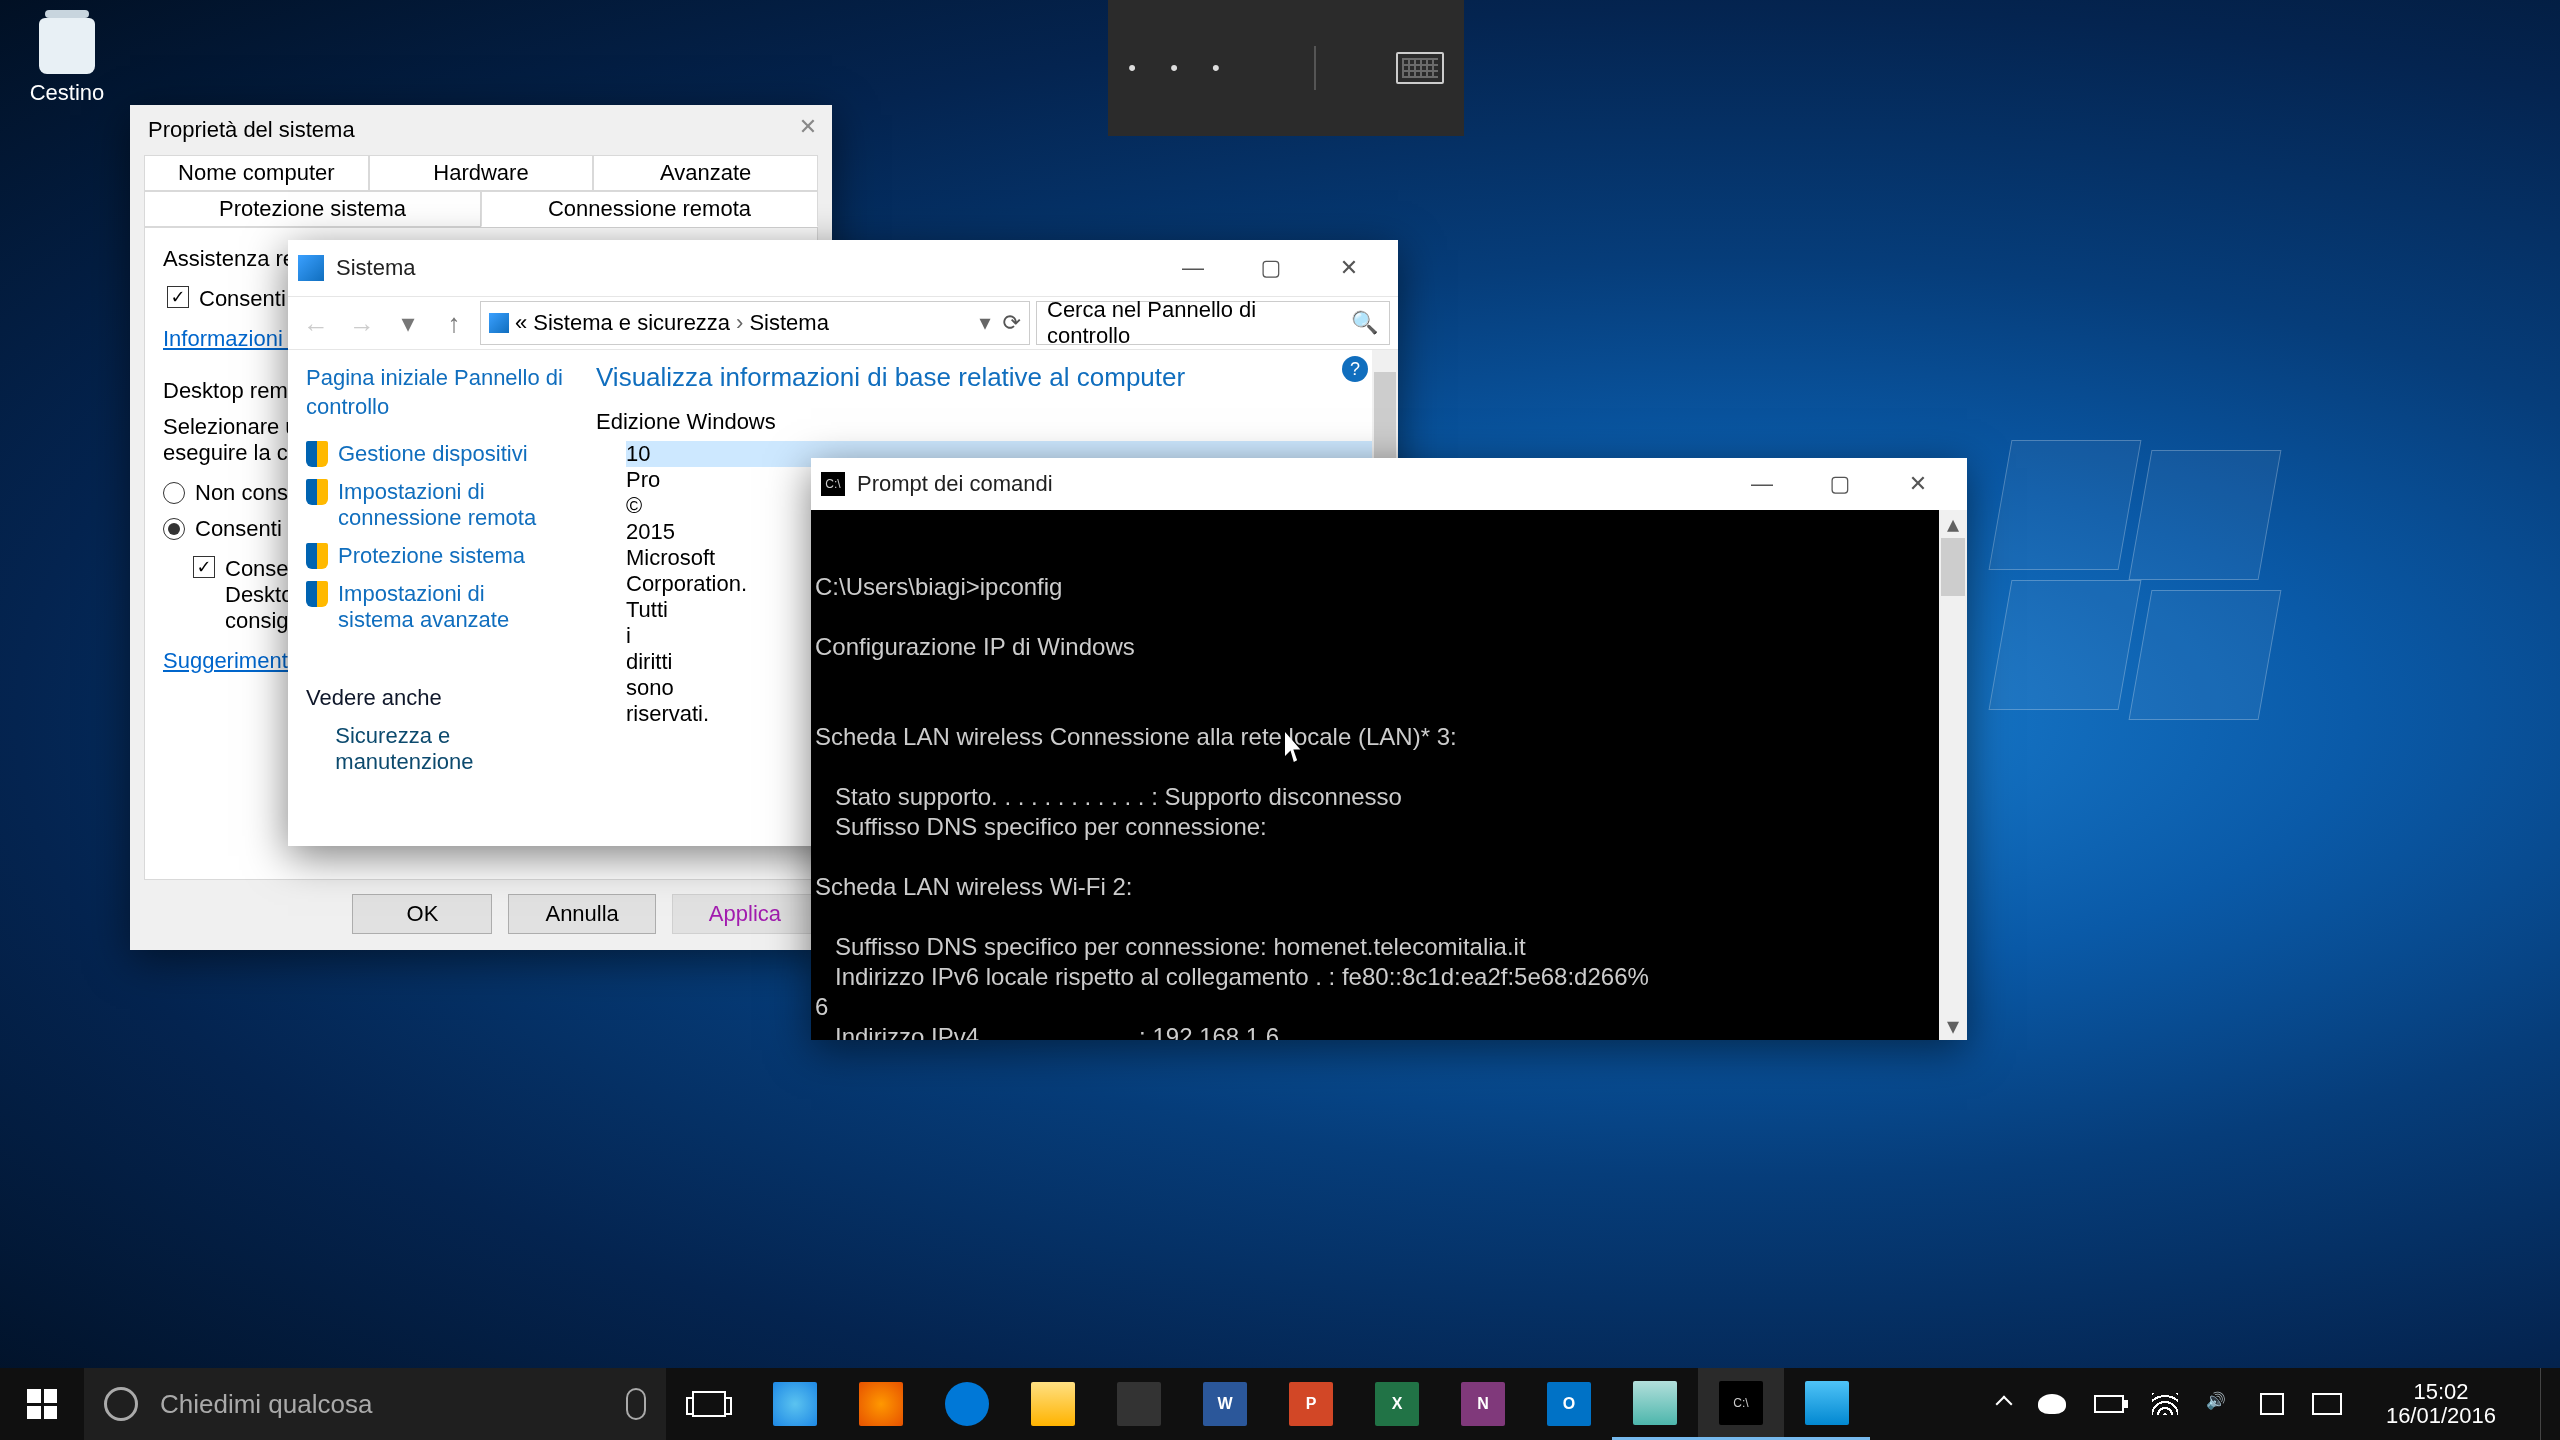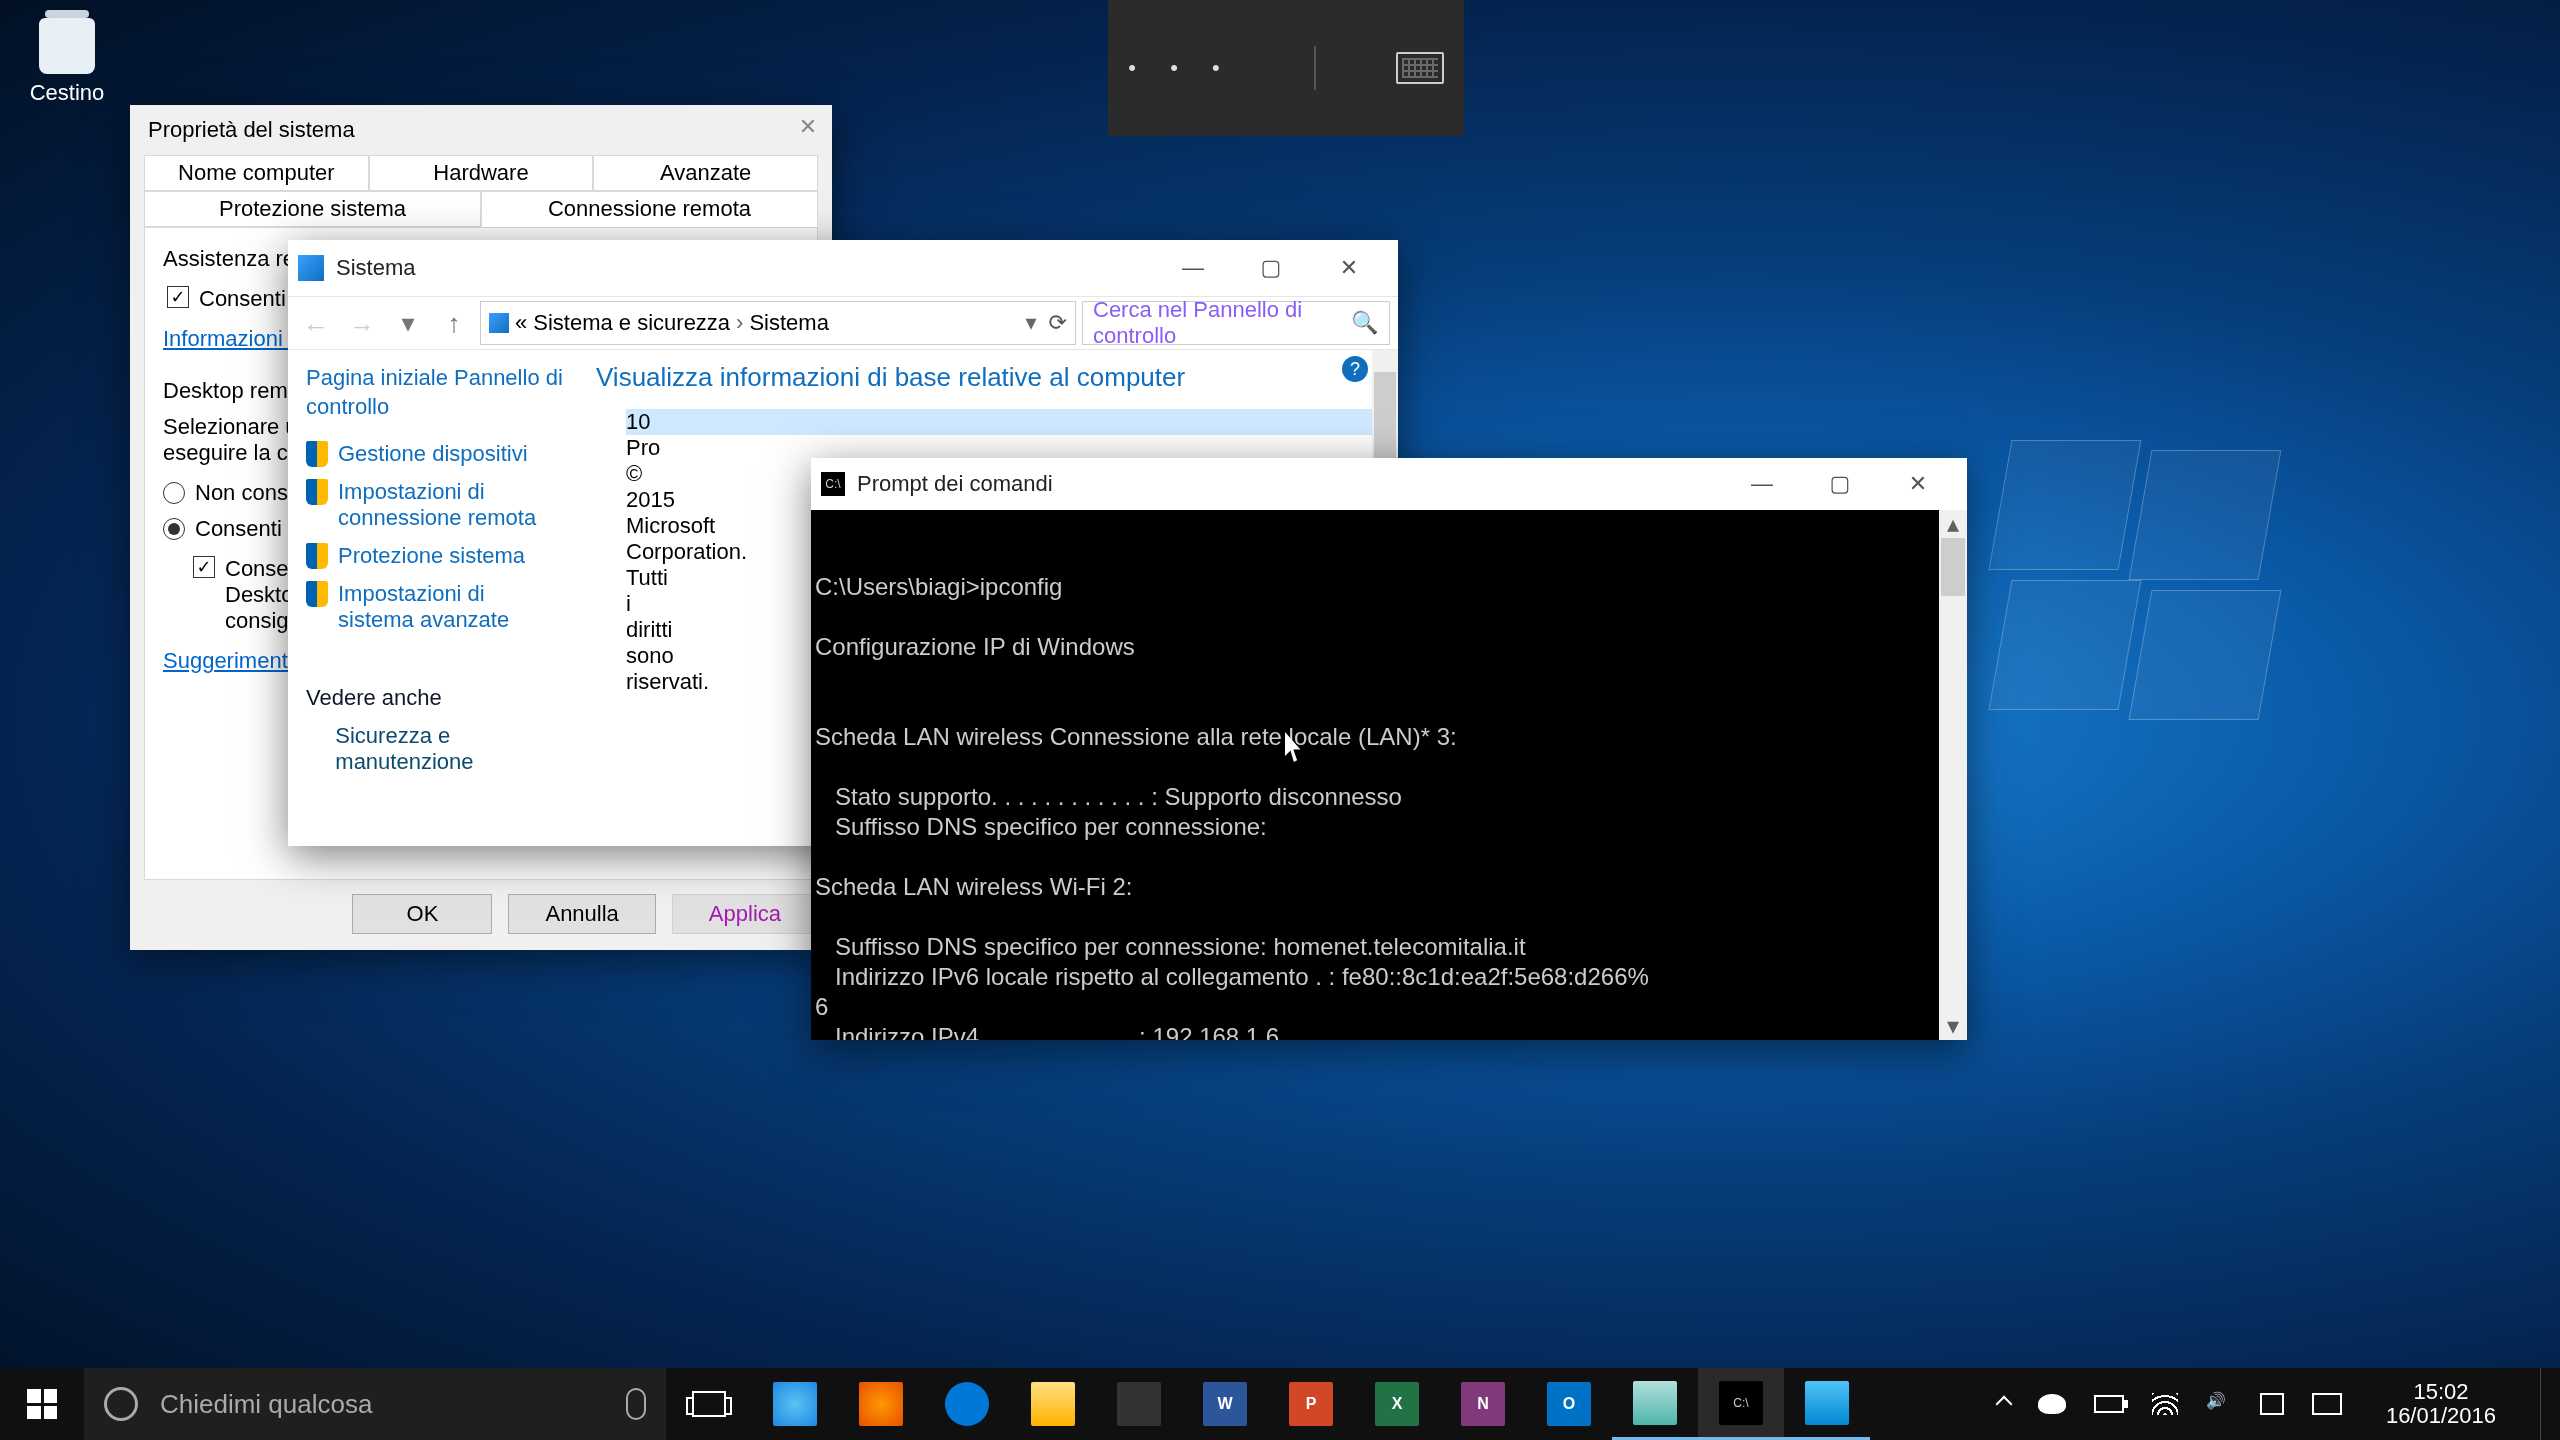--- a/index.html
+++ b/index.html
@@ -49,21 +49,21 @@
 
 #sistema{left:288px;top:240px;width:1110px;height:606px}
 #sistema .titlebar{height:56px}
 #sistema .titleicon{width:26px;height:26px;background:linear-gradient(135deg,#3aa0ff,#106ebe);margin-right:12px}
 #sistema .navrow{display:flex;align-items:center;gap:6px;padding:4px 8px;border-top:1px solid #e6e6e6;border-bottom:1px solid #e6e6e6}
 #sistema .iconbtn{width:40px;height:40px;display:flex;align-items:center;justify-content:center;color:#777;font-size:26px}
 #sistema .iconbtn.disabled{color:#ccc}
 #sistema .addrbox{flex:1;height:44px;border:1px solid #ccc;display:flex;align-items:center;padding:0 8px;gap:6px;font-size:22px;color:#000}
 #sistema .addrbox .crumb{color:#000}
 #sistema .addrbox .sep{color:#666}
-#sistema .searchbox{width:308px;height:44px;border:1px solid #ccc;display:flex;align-items:center;padding:9px 10px;color:#8b5cf6;font-size:22px;gap:8px}
+#sistema .searchbox{width:354px;height:44px;border:1px solid #ccc;display:flex;align-items:center;padding:9px 10px;color:#000000;font-size:22px;gap:8px}
 #sistema .body{display:flex;flex:1;overflow:hidden}
 #sistema .leftnav{width:294px;padding:14px 18px;font-size:22px;color:#0066cc;border-right:1px solid transparent}
 #sistema .leftnav .hdr{color:#106ebe;margin-bottom:20px;line-height:1.3}
 #sistema .leftnav .item{display:flex;align-items:flex-start;gap:10px;margin:12px 0;color:#106ebe;cursor:default}
 #sistema .leftnav .shield{width:22px;height:26px;flex:none;background:linear-gradient(90deg,#0063b1 50%,#ffb900 50%);border-radius:2px 2px 6px 6px}
 #sistema .seealso{color:#0f172a;margin-top:52px}
 #sistema .main{flex:1;padding:8px 14px;font-size:22px;color:#000;position:relative}
 #sistema .main .heading{color:#106ebe;font-size:26px;margin:4px 0 16px}
 #sistema .main .selrow{background:#cde8ff}
 #sistema .helpicon{position:absolute;top:6px;right:30px;width:26px;height:26px;border-radius:50%;background:#106ebe;color:#fff;display:flex;align-items:center;justify-content:center;font-size:18px}
@@ -217,20 +217,21 @@
           <span style="width:22px"></span>
           <span>Sicurezza e manutenzione</span>
         </div>
     </div>
     <div class="main">
       <div class="helpicon">?</div>
       <div class="scrollbar">
           <div class="thumb"></div>
         </div>
       <div class="heading">Visualizza informazioni di base relative al computer</div>
+      <div style="margin:8px 0 6px">Edizione Windows</div>
       <div style="padding-left:30px">
         <div class="selrow">10</div>
         <div>Pro</div>
         <div>©</div>
         <div>2015</div>
         <div>Microsoft</div>
         <div>Corporation.</div>
         <div>Tutti</div>
         <div>i</div>
         <div>diritti</div>

